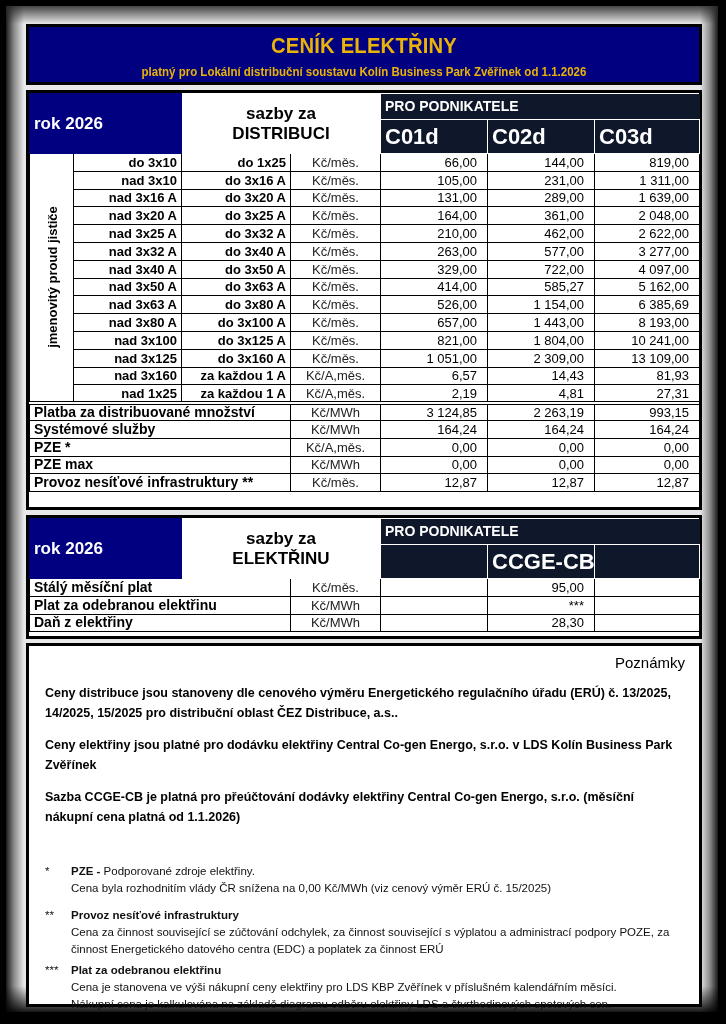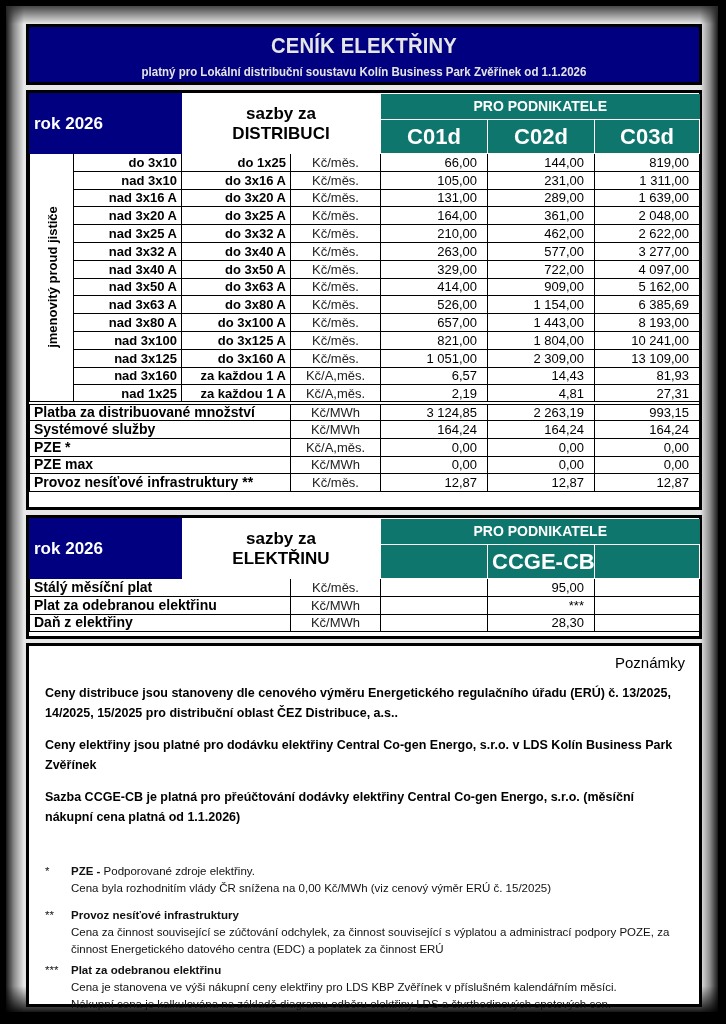--- a/index.html
+++ b/index.html
@@ -16,29 +16,29 @@
     position: absolute; left: 6px; top: 6px; right: 8px; bottom: 12px;
     background: linear-gradient(90deg, #1a1a1a 0px, #8a8a8a 8px, #e8e8e8 18px, #e8e8e8 calc(100% - 18px), #8a8a8a calc(100% - 8px), #1a1a1a 100%);
   }
   .bevel::before {
     content: ""; position: absolute; inset: 0;
     background: linear-gradient(180deg, rgba(40,40,40,0.85) 0px, rgba(200,200,200,0) 18px, rgba(200,200,200,0) calc(100% - 26px), rgba(0,0,0,0.9) 100%);
   }
   .panel { position: absolute; left: 26px; width: 676px; border: 3px solid #000; box-sizing: border-box; background: #fff; }
 
   
-  .title-panel { top: 24px; height: 61px; background: #000080; color: #e5e5e5; text-align: center; }
+  .title-panel { top: 24px; height: 61px; background: #000080; color: #eab308; text-align: center; }
   .title-main { font-weight: bold; font-size: 22px; margin-top: 6px; letter-spacing: 0.2px; transform: scaleX(0.92); }
   .title-sub { font-weight: bold; font-size: 12.5px; margin-top: 6px; transform: scaleX(0.92); }
 
   table { border-collapse: collapse; table-layout: fixed; width: 100%; }
   td { border: 1.5px solid #000; padding: 0 4px; height: 17.8px; font-size: 13px; line-height: 15px; white-space: nowrap; overflow: hidden; box-sizing: border-box; }
   .hdr-blue { background: #000080; color: #fff; font-weight: bold; font-size: 17px; text-align: left; border-color: #000080; }
   .hdr-white { background: #fff; color: #000; font-weight: bold; font-size: 17px; text-align: center; line-height: 20px; border-color: #fff; }
-  .hdr-red { background: #0f766e; color: #fff; font-weight: bold; text-align: center; border: 1.5px solid #fff; border-top: none; }
+  .hdr-red { background: #0f172a; color: #fff; font-weight: bold; text-align: left; border: 1.5px solid #fff; border-top: none; }
   .hdr-red.top { font-size: 14px; height: 26px; border-left: none; border-right: none; }
   .hdr-red.code { font-size: 22px; height: 34px; }
   .c { text-align: right; }
   .b { font-weight: bold; }
   .r { text-align: right; padding-right: 10px; }
   .unit { text-align: center; color: #222; }
   .vlabel-cell { position: relative; padding: 0; }
   .vlabel { position: absolute; left: 50%; top: 50%; transform: translate(-50%, -50%) rotate(-90deg); font-weight: bold; font-size: 13px; white-space: nowrap; }
   .lbl { font-weight: bold; font-size: 14px; padding-left: 4px; }
   .sep-top td { border-top: 4px double #000; }
@@ -145,21 +145,21 @@
             <td class="unit">Kč/měs.</td>
             <td class="r">329,00</td>
             <td class="r">722,00</td>
             <td class="r">4 097,00</td>
           </tr>
           <tr>
             <td class="c b">nad 3x50 A</td>
             <td class="c b">do 3x63 A</td>
             <td class="unit">Kč/měs.</td>
             <td class="r">414,00</td>
-            <td class="r">909,00</td>
+            <td class="r">585,27</td>
             <td class="r">5 162,00</td>
           </tr>
           <tr>
             <td class="c b">nad 3x63 A</td>
             <td class="c b">do 3x80 A</td>
             <td class="unit">Kč/měs.</td>
             <td class="r">526,00</td>
             <td class="r">1 154,00</td>
             <td class="r">6 385,69</td>
           </tr>

